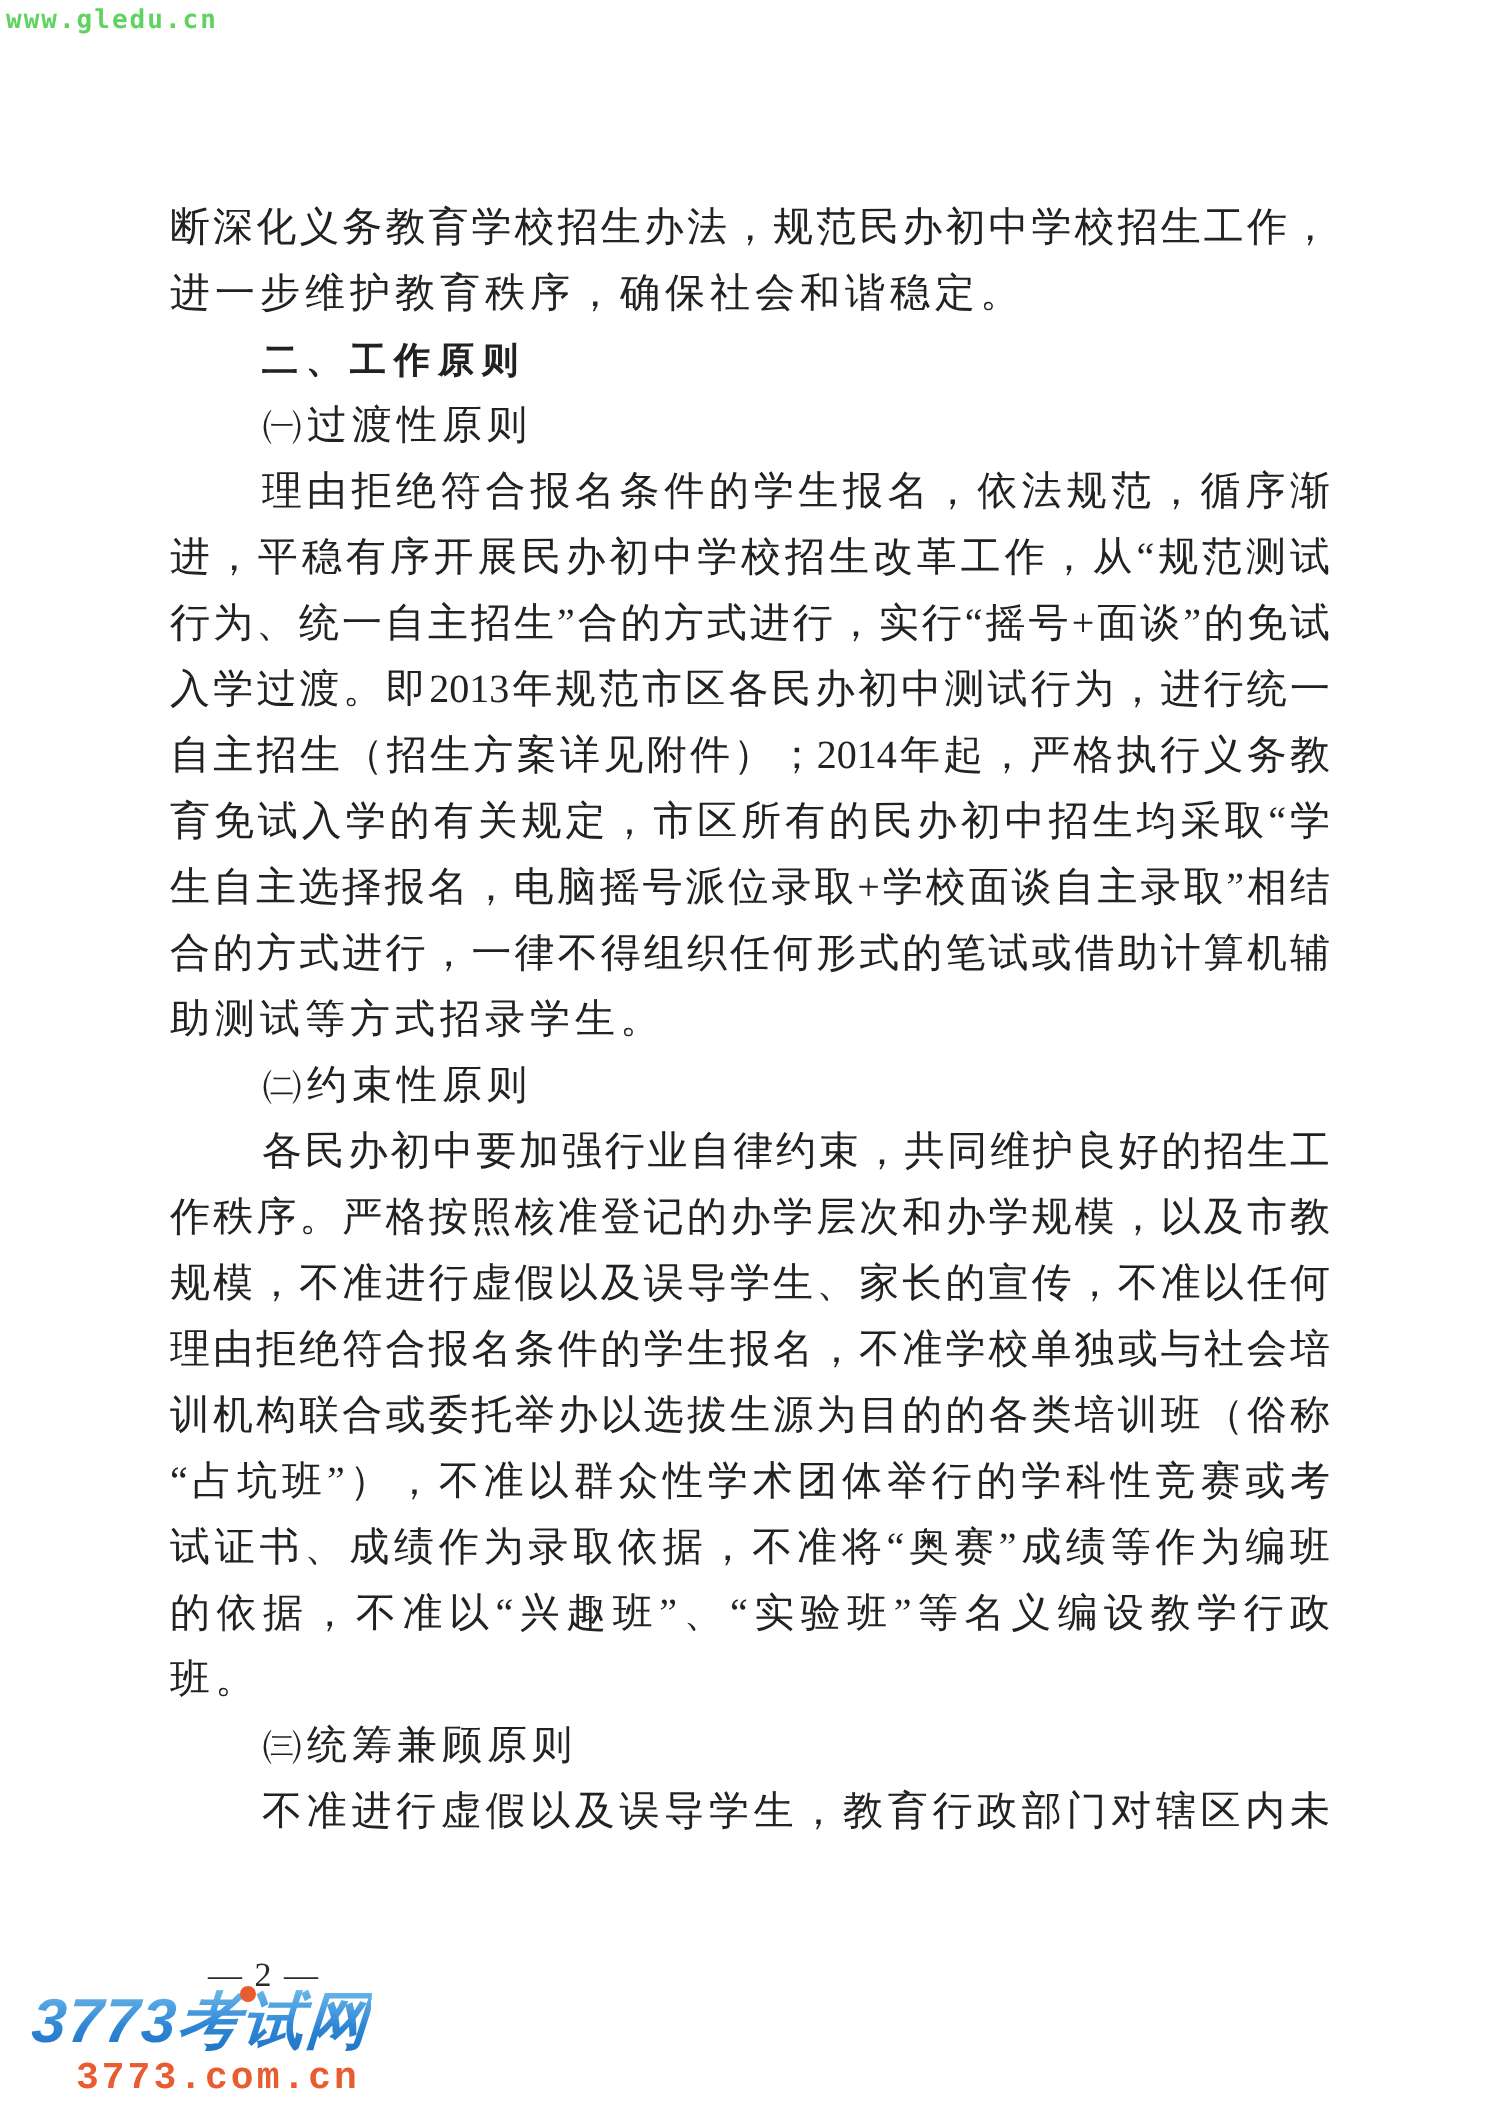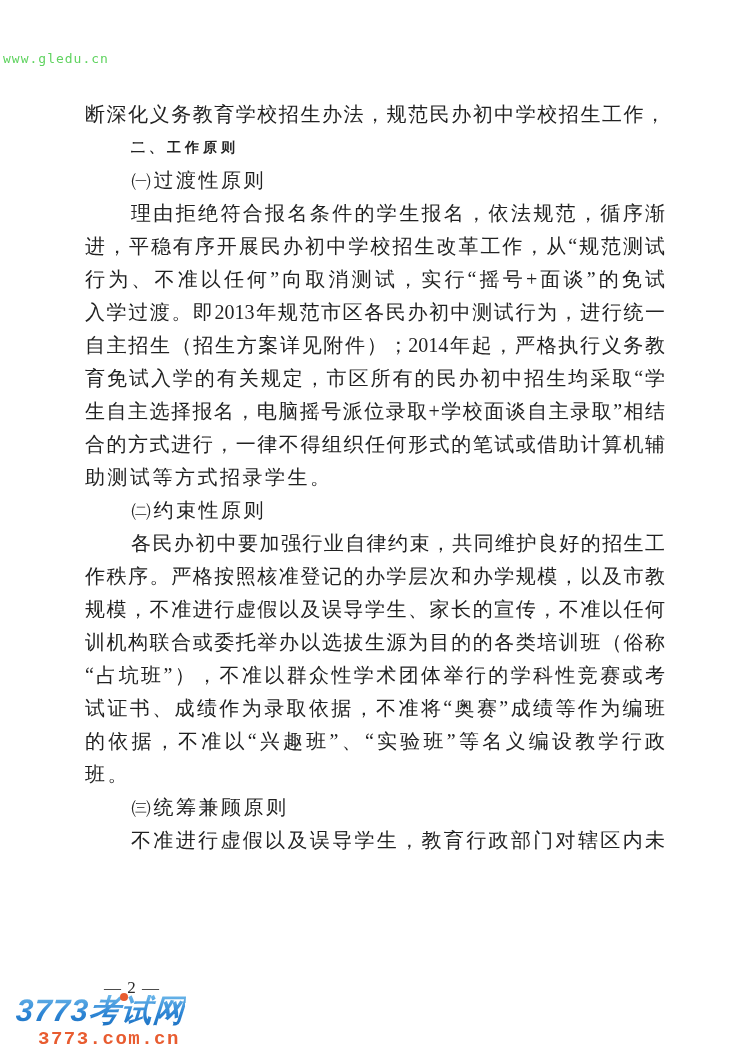--- a/index.html
+++ b/index.html
@@ -15,24 +15,23 @@
     overflow: hidden;
     font-family: "Liberation Serif", "DejaVu Serif", serif;
   }
   
   .watermark-top {
     position: absolute;
     left: 3px;
     top: 3px;
     font-family: "DejaVu Sans Mono", monospace;
     font-size: 13px;
-    font-weight: normal;
+    font-weight: bold;
     letter-spacing: 1px;
     color: var(--watermark-green, #5fd35f);
-    margin-top: 48px;
   }
   
   .doc-body {
     position: absolute;
     left: 85px;
     top: 98px;
     width: 580px;
     color: var(--body-text, #222222);
     font-size: 20px;
   }
@@ -46,21 +45,21 @@
     white-space: normal;
   }
   .line.noFill {
     text-align-last: left;
     letter-spacing: 2.5px;
   }
   .line.indent { padding-left: 46px; }
   .line.bold {
     font-family: Liberation Sans, sans-serif;
     font-weight: 700;
-    font-size: 14px;
+    font-size: 18px;
     letter-spacing: 4px;
   }
   
   .page-number {
     position: absolute;
     left: 104px;
     top: 978px;
     z-index: 3;
     font-size: 17px;
     letter-spacing: 1px;
@@ -111,35 +110,37 @@
 </style>
 </head>
 <body>
 
 <div class="page">
 
   <div class="watermark-top">www.gledu.cn</div>
 
   <div class="doc-body">
       <div class="line">断深化义务教育学校招生办法，规范民办初中学校招生工作，</div>
+      <div class="line noFill">进一步维护教育秩序，确保社会和谐稳定。</div>
       <div class="line indent bold noFill">二、工作原则</div>
       <div class="line indent noFill">㈠过渡性原则</div>
       <div class="line indent">理由拒绝符合报名条件的学生报名，依法规范，循序渐</div>
       <div class="line">进，平稳有序开展民办初中学校招生改革工作，从“规范测试</div>
-      <div class="line">行为、不准以任何”向取消测试，实行“摇号+面谈”的免试</div>
+      <div class="line">行为、统一自主招生”合的方式进行，实行“摇号+面谈”的免试</div>
       <div class="line">入学过渡。即2013年规范市区各民办初中测试行为，进行统一</div>
       <div class="line">自主招生（招生方案详见附件）；2014年起，严格执行义务教</div>
       <div class="line">育免试入学的有关规定，市区所有的民办初中招生均采取“学</div>
       <div class="line">生自主选择报名，电脑摇号派位录取+学校面谈自主录取”相结</div>
       <div class="line">合的方式进行，一律不得组织任何形式的笔试或借助计算机辅</div>
       <div class="line noFill">助测试等方式招录学生。</div>
       <div class="line indent noFill">㈡约束性原则</div>
       <div class="line indent">各民办初中要加强行业自律约束，共同维护良好的招生工</div>
       <div class="line">作秩序。严格按照核准登记的办学层次和办学规模，以及市教</div>
       <div class="line">规模，不准进行虚假以及误导学生、家长的宣传，不准以任何</div>
+      <div class="line">理由拒绝符合报名条件的学生报名，不准学校单独或与社会培</div>
       <div class="line">训机构联合或委托举办以选拔生源为目的的各类培训班（俗称</div>
       <div class="line">“占坑班”），不准以群众性学术团体举行的学科性竞赛或考</div>
       <div class="line">试证书、成绩作为录取依据，不准将“奥赛”成绩等作为编班</div>
       <div class="line">的依据，不准以“兴趣班”、“实验班”等名义编设教学行政</div>
       <div class="line noFill">班。</div>
       <div class="line indent noFill">㈢统筹兼顾原则</div>
       <div class="line indent">不准进行虚假以及误导学生，教育行政部门对辖区内未</div>
     </div>
 
   <div class="page-number">— 2 —</div>

